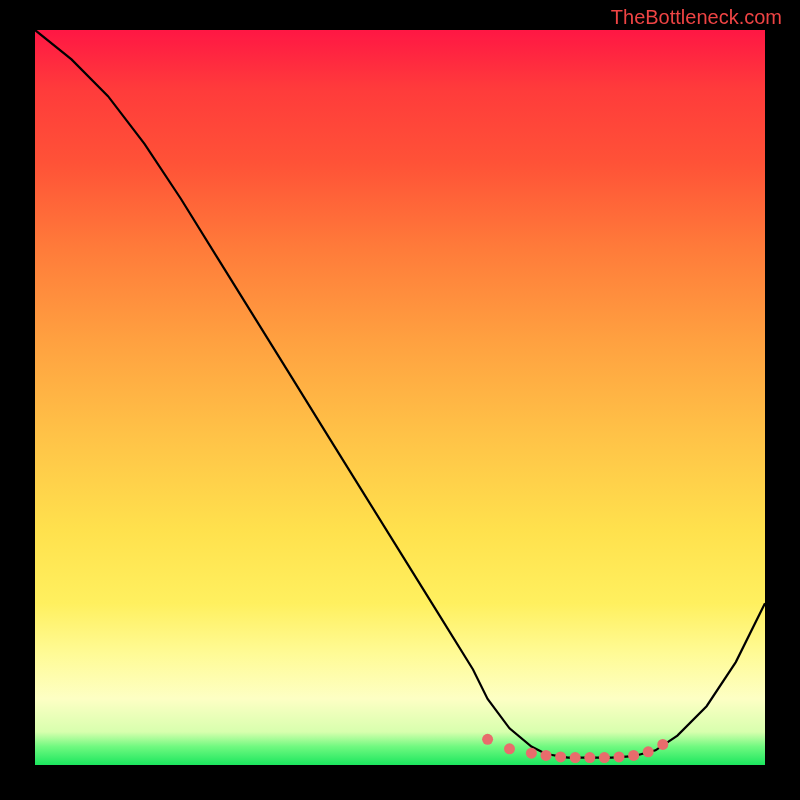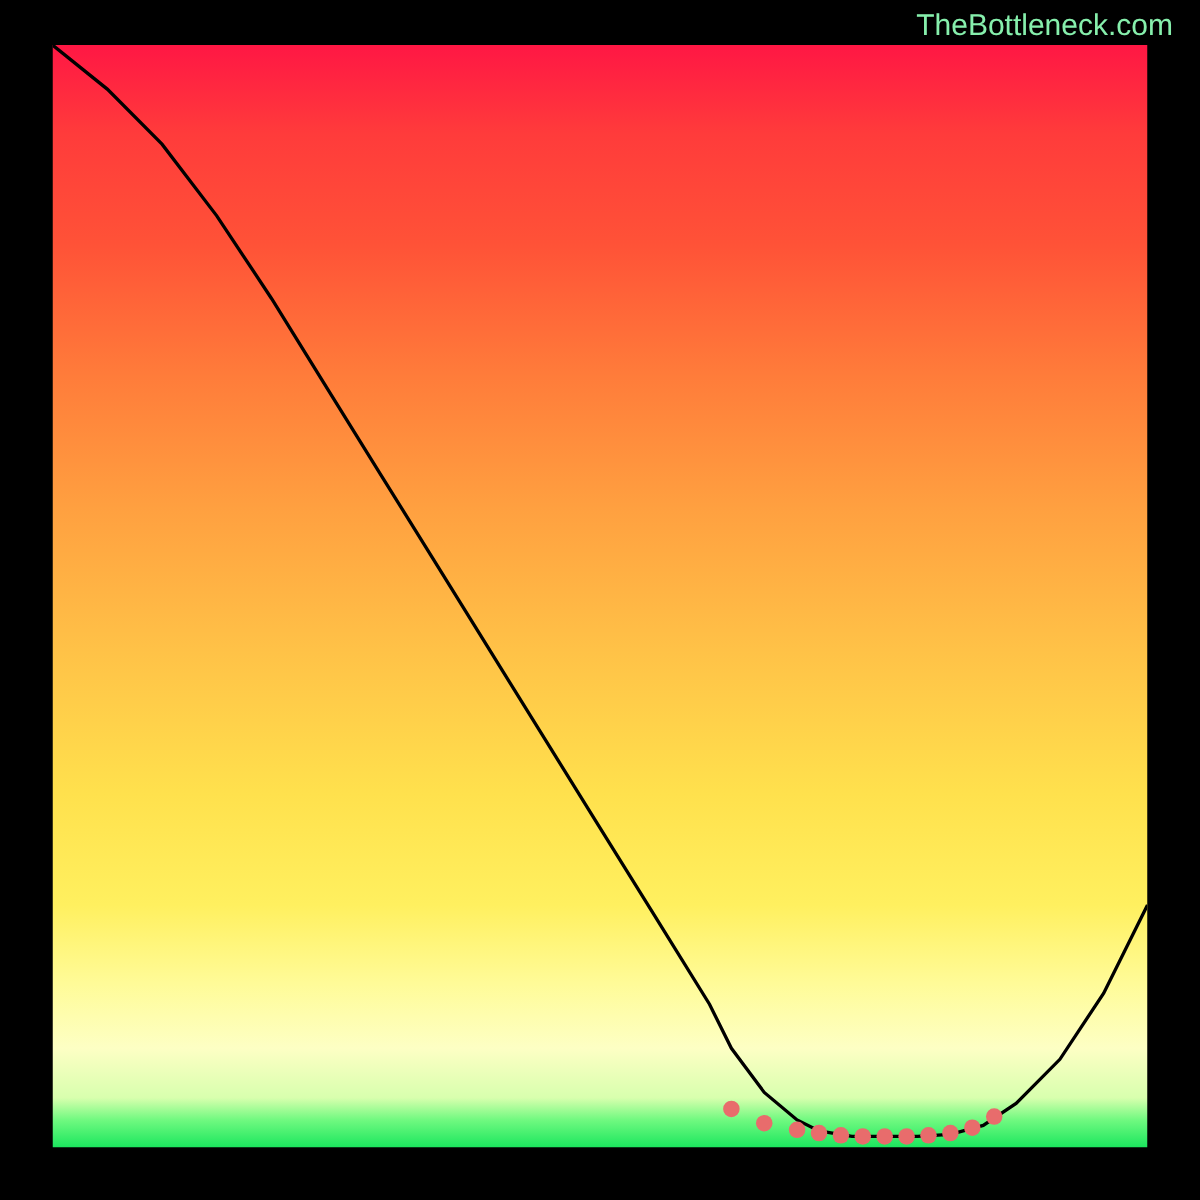--- a/index.html
+++ b/index.html
@@ -7,21 +7,21 @@
     width: 800px;
     height: 800px;
     background: #000;
     position: relative;
     font-family: Arial, sans-serif;
   }
   .watermark {
     position: absolute;
     top: 6px;
     right: 18px;
-    color: #86efac;
+    color: #ef4444;
     font-size: 20px;
     font-weight: normal;
     z-index: 10;
   }
   .plot-area {
     position: absolute;
     left: 35px;
     top: 30px;
     width: 730px;
     height: 735px;

